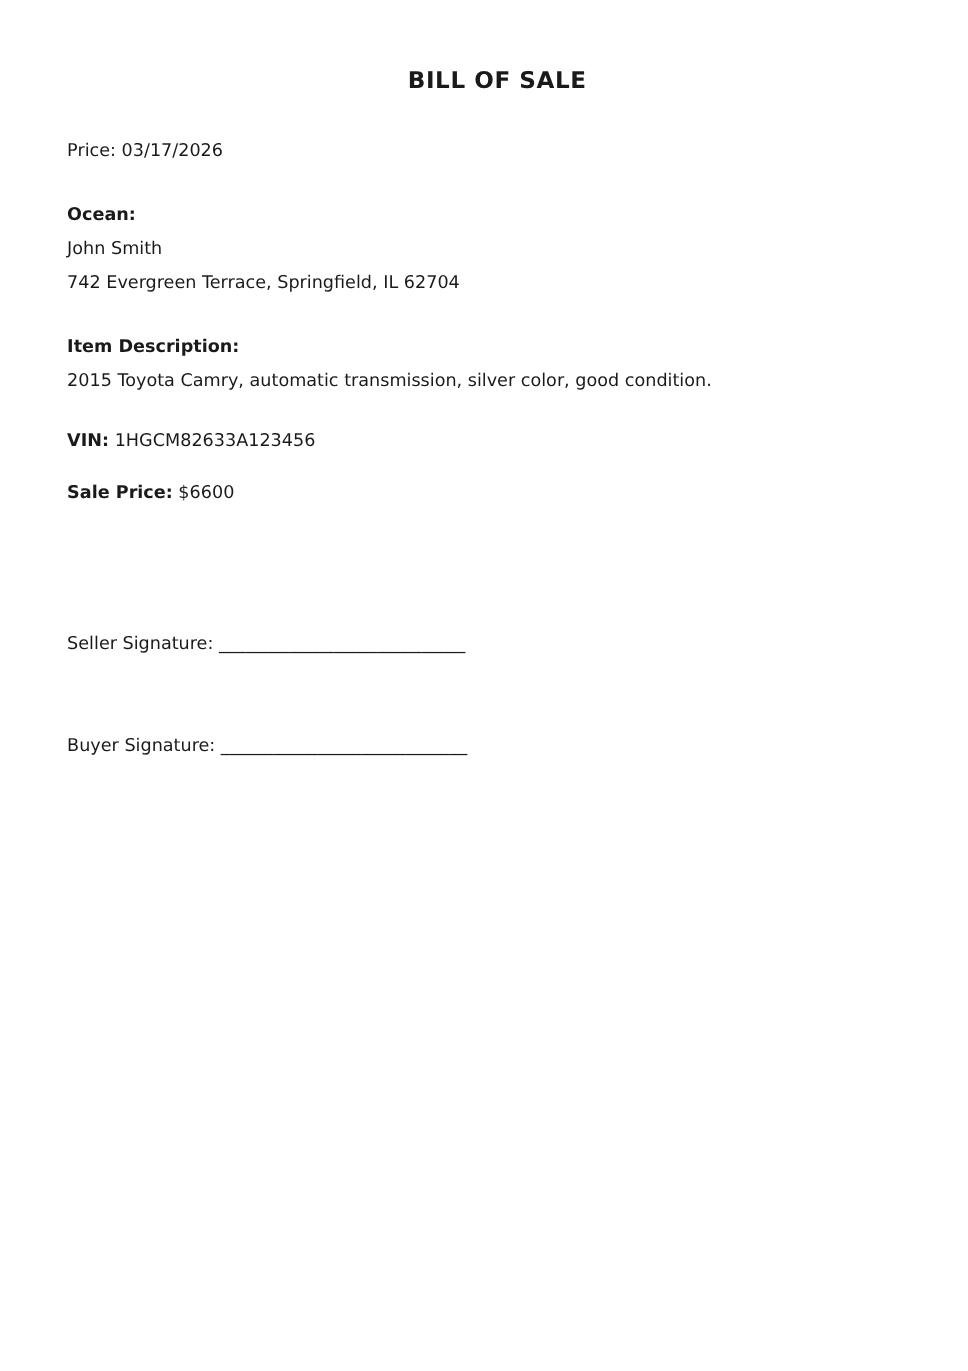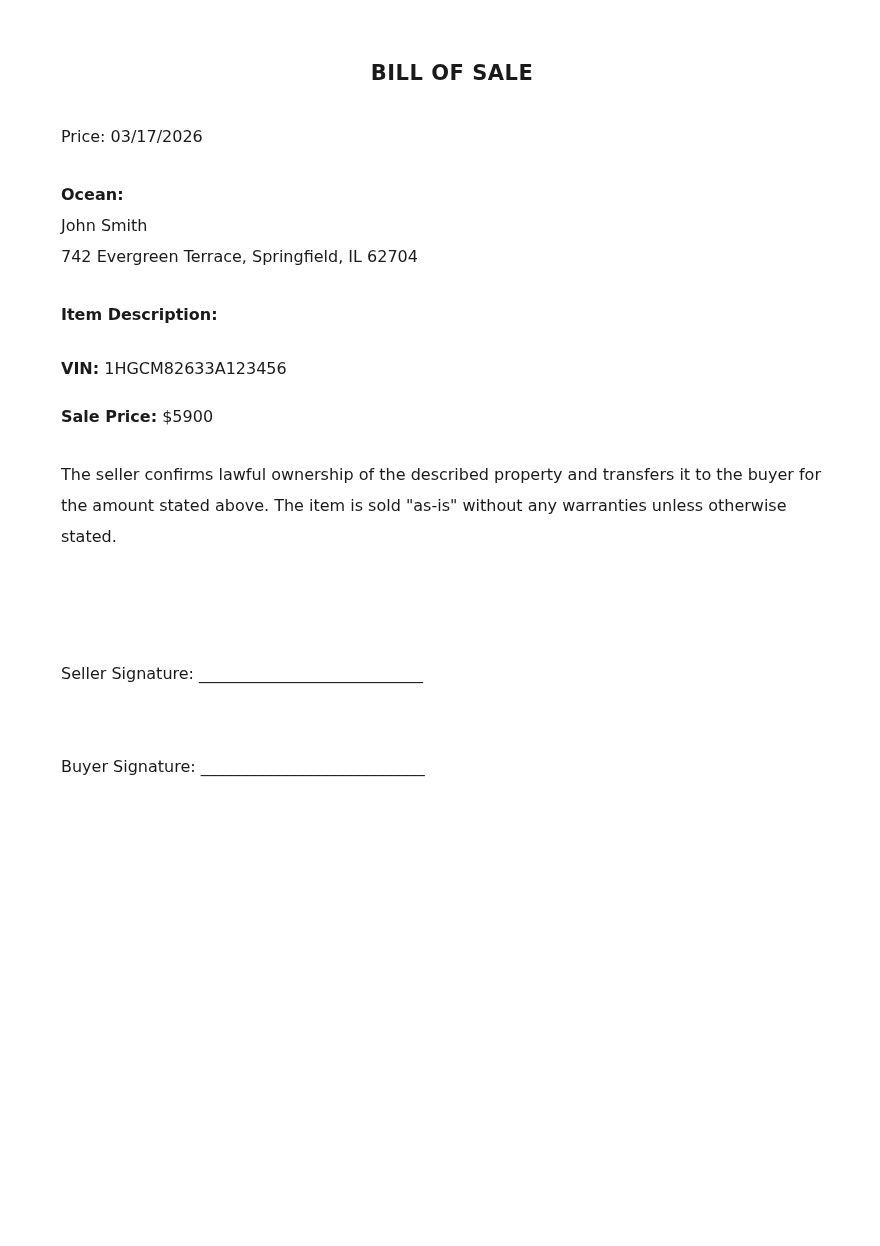--- a/index.html
+++ b/index.html
@@ -48,25 +48,24 @@
 
 <div class="page">
 
   <h1 class="doc-title">BILL OF SALE</h1>
 
   <p class="m-date"><span>Price:</span> <span>03/17/2026</span></p>
 
   <p class="m-seller"><strong>Ocean:</strong><br><span>John Smith</span><br><span>742 Evergreen Terrace, Springfield, IL 62704</span></p>
 
 
-  <p class="m-item"><strong>Item Description:</strong><br></p>
+  <p class="m-item"><strong>Item Description:</strong><br><span>2015 Toyota Camry, automatic transmission, silver color, good condition.</span></p>
 
   <p class="m-vin"><strong>VIN:</strong> <span>1HGCM82633A123456</span></p>
 
-  <p class="m-price"><strong>Sale Price:</strong> <span>$5900</span></p>
+  <p class="m-price"><strong>Sale Price:</strong> <span>$6600</span></p>
 
-  <p class="m-terms">The seller confirms lawful ownership of the described property and transfers it to the buyer for the amount stated above. The item is sold "as-is" without any warranties unless otherwise stated.</p>
 
   <p class="m-sig1 sig-line"><span>Seller Signature:</span> <span>____________________________</span></p>
 
   <p class="m-sig2 sig-line"><span>Buyer Signature:</span> <span>____________________________</span></p>
 
 </div>
 
 </body></html>

